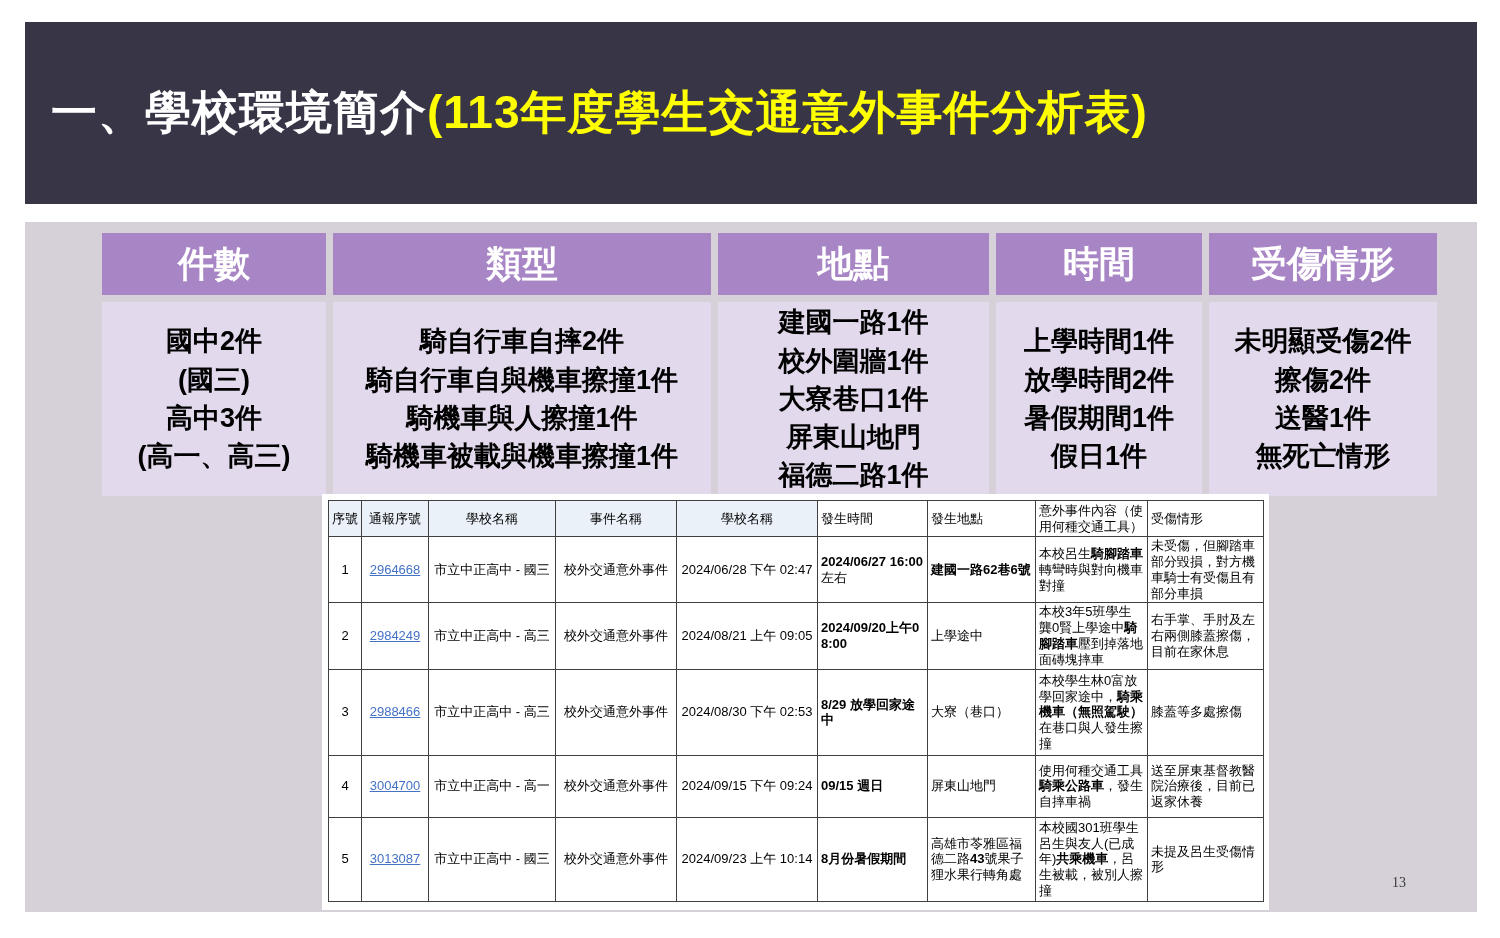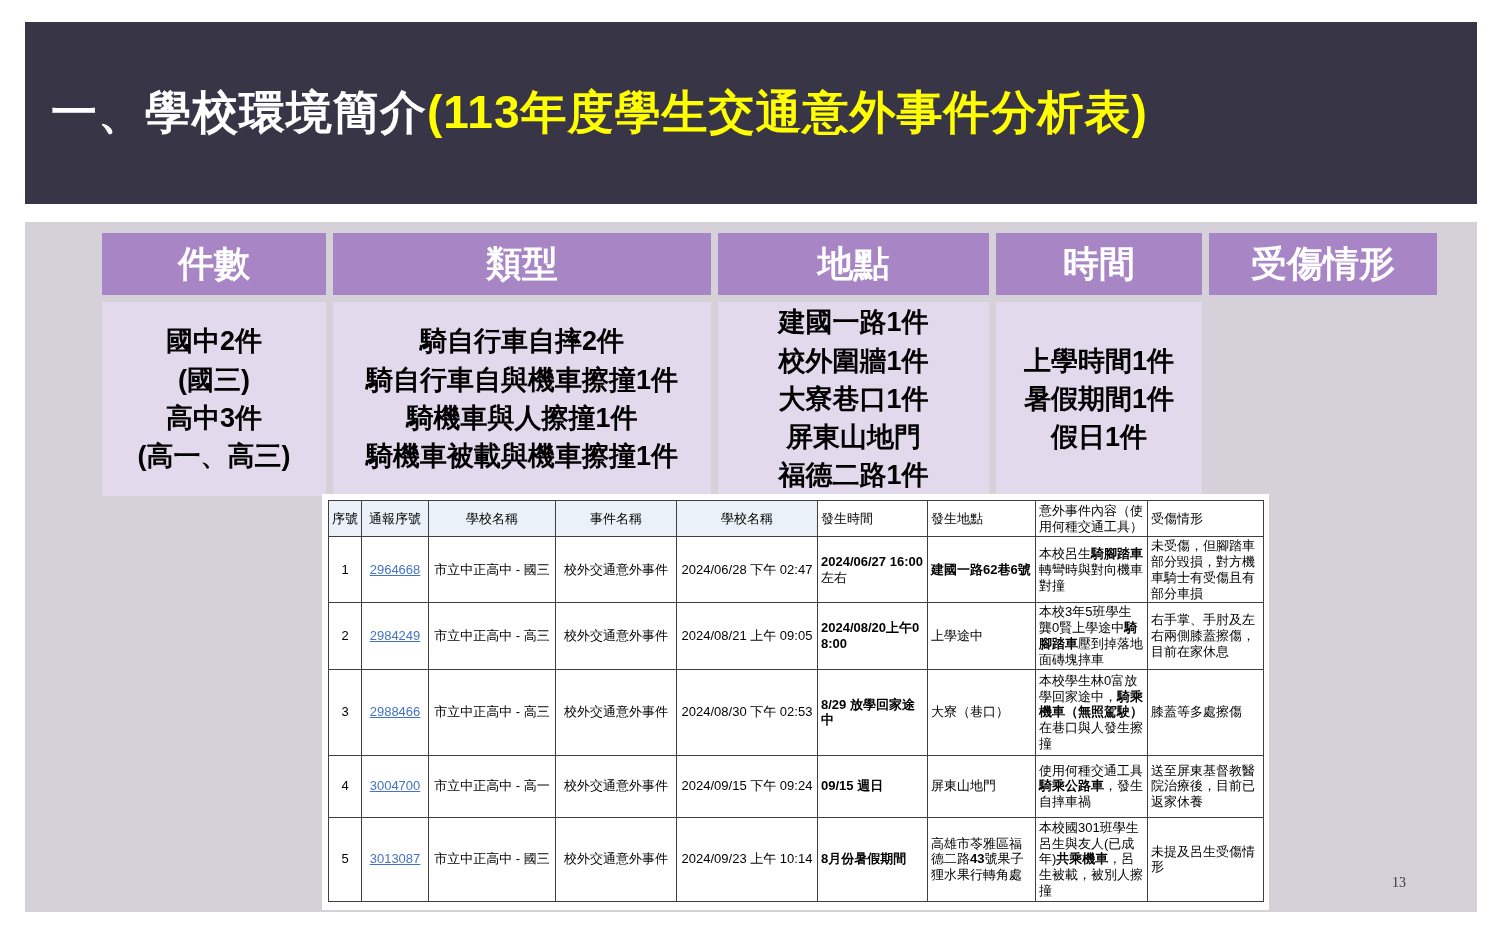--- a/index.html
+++ b/index.html
@@ -94,22 +94,29 @@
       </div>
       <div class="s-body">
         <div>建國一路1件</div>
         <div>校外圍牆1件</div>
         <div>大寮巷口1件</div>
         <div>屏東山地門</div>
         <div>福德二路1件</div>
       </div>
       <div class="s-body">
         <div>上學時間1件</div>
+        <div>放學時間2件</div>
         <div>暑假期間1件</div>
         <div>假日1件</div>
+      </div>
+      <div class="s-body">
+        <div>未明顯受傷2件</div>
+        <div>擦傷2件</div>
+        <div>送醫1件</div>
+        <div>無死亡情形</div>
       </div>
     </div>
 
     <div class="detail-wrap">
       <table class="detail">
         <colgroup>
           <col style="width:33px">
             <col style="width:67px">
             <col style="width:127px">
           <col style="width:121px">
@@ -143,21 +150,21 @@
             <td class="l"><span></span><span class="b">建國一路62巷6號</span><span></span></td>
             <td class="l"><span>本校呂生</span><span class="b">騎腳踏車</span><span>轉彎時與對向機車對撞</span></td>
             <td class="l">未受傷，但腳踏車部分毀損，對方機車騎士有受傷且有部分車損</td>
           </tr>
           <tr style="height:66px">
             <td class="c">2</td>
             <td class="c"><a class="link">2984249</a></td>
             <td class="c">市立中正高中 - 高三</td>
             <td class="c">校外交通意外事件</td>
             <td class="c">2024/08/21 上午 09:05</td>
-            <td class="l"><span class="b">2024/08/20上午08:00</span><span></span></td>
+            <td class="l"><span class="b">2024/09/20上午08:00</span><span></span></td>
             <td class="l"><span>上學途中</span><span class="b"></span><span></span></td>
             <td class="l"><span>本校3年5班學生龔0賢上學途中</span><span class="b">騎腳踏車</span><span>壓到掉落地面磚塊摔車</span></td>
             <td class="l">右手掌、手肘及左右兩側膝蓋擦傷，目前在家休息</td>
           </tr>
           <tr style="height:86px">
             <td class="c">3</td>
             <td class="c"><a class="link">2988466</a></td>
             <td class="c">市立中正高中 - 高三</td>
             <td class="c">校外交通意外事件</td>
             <td class="c">2024/08/30 下午 02:53</td>

